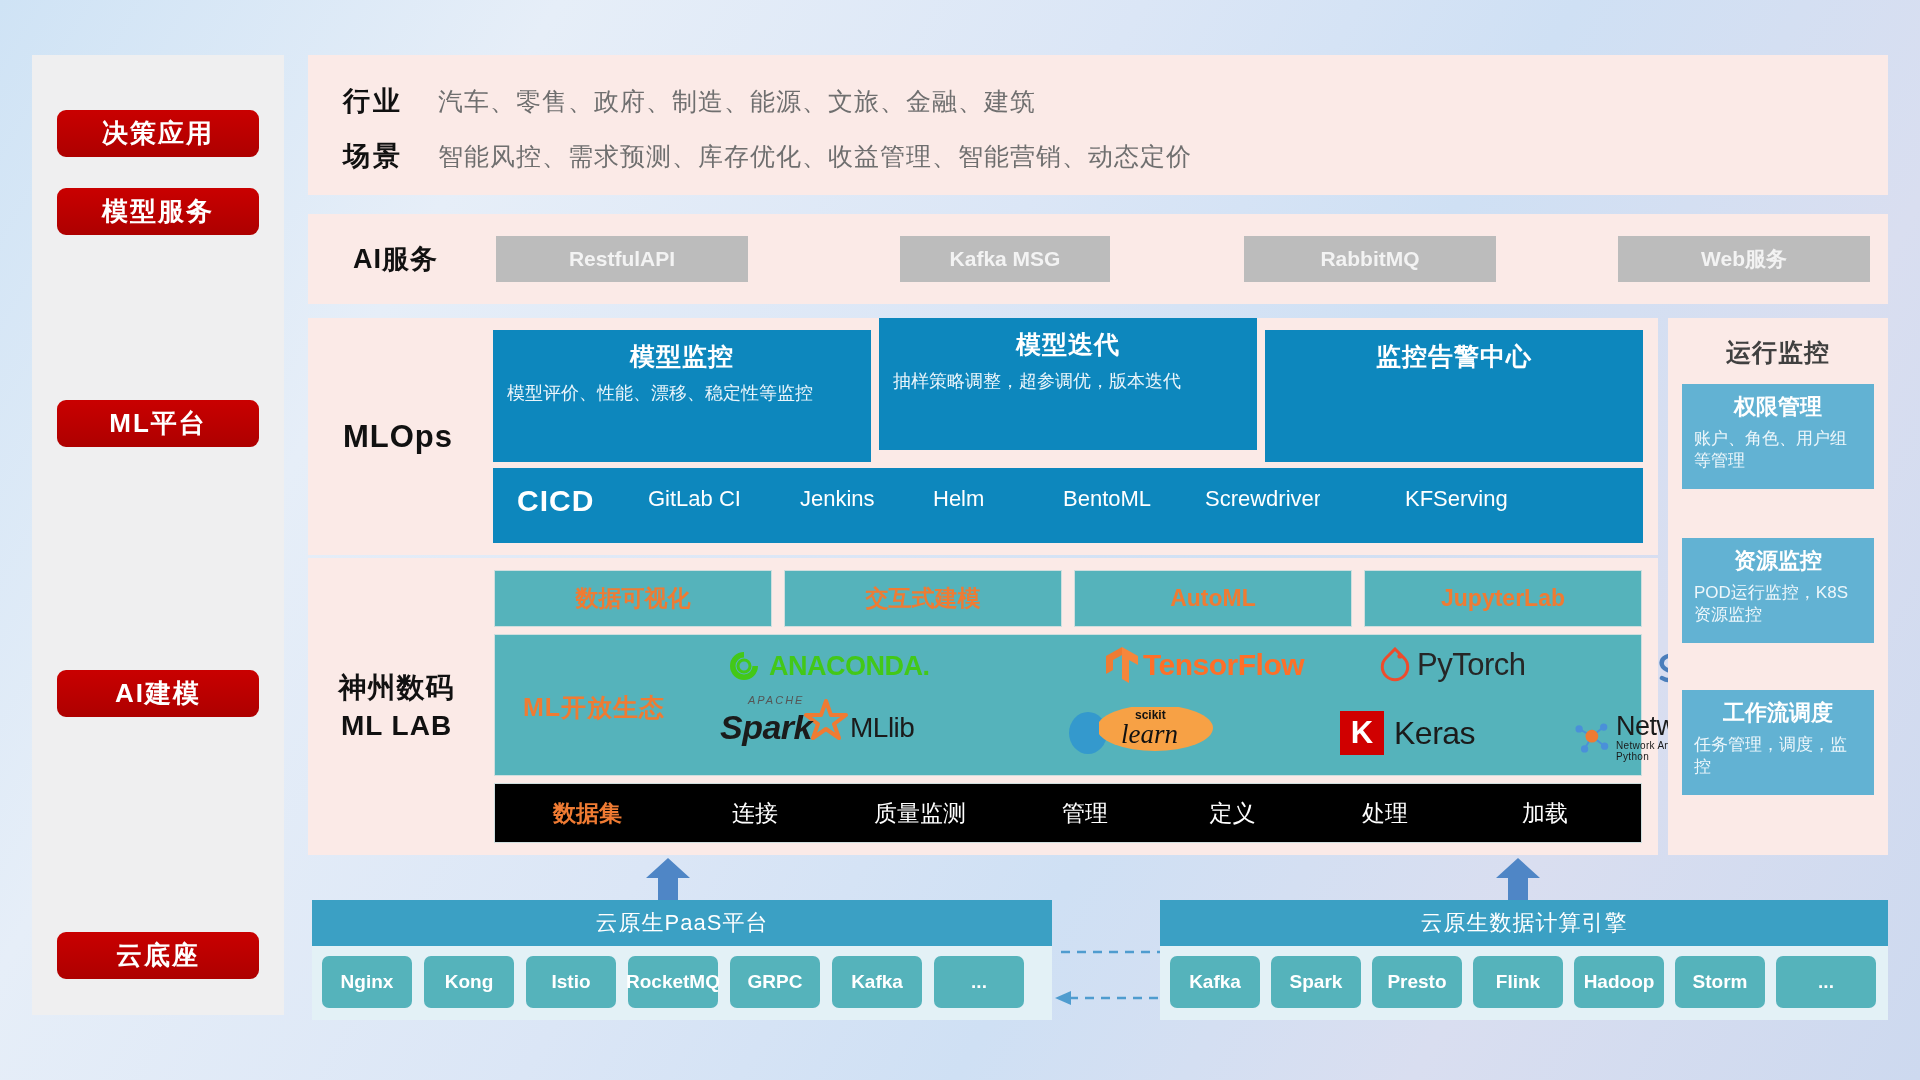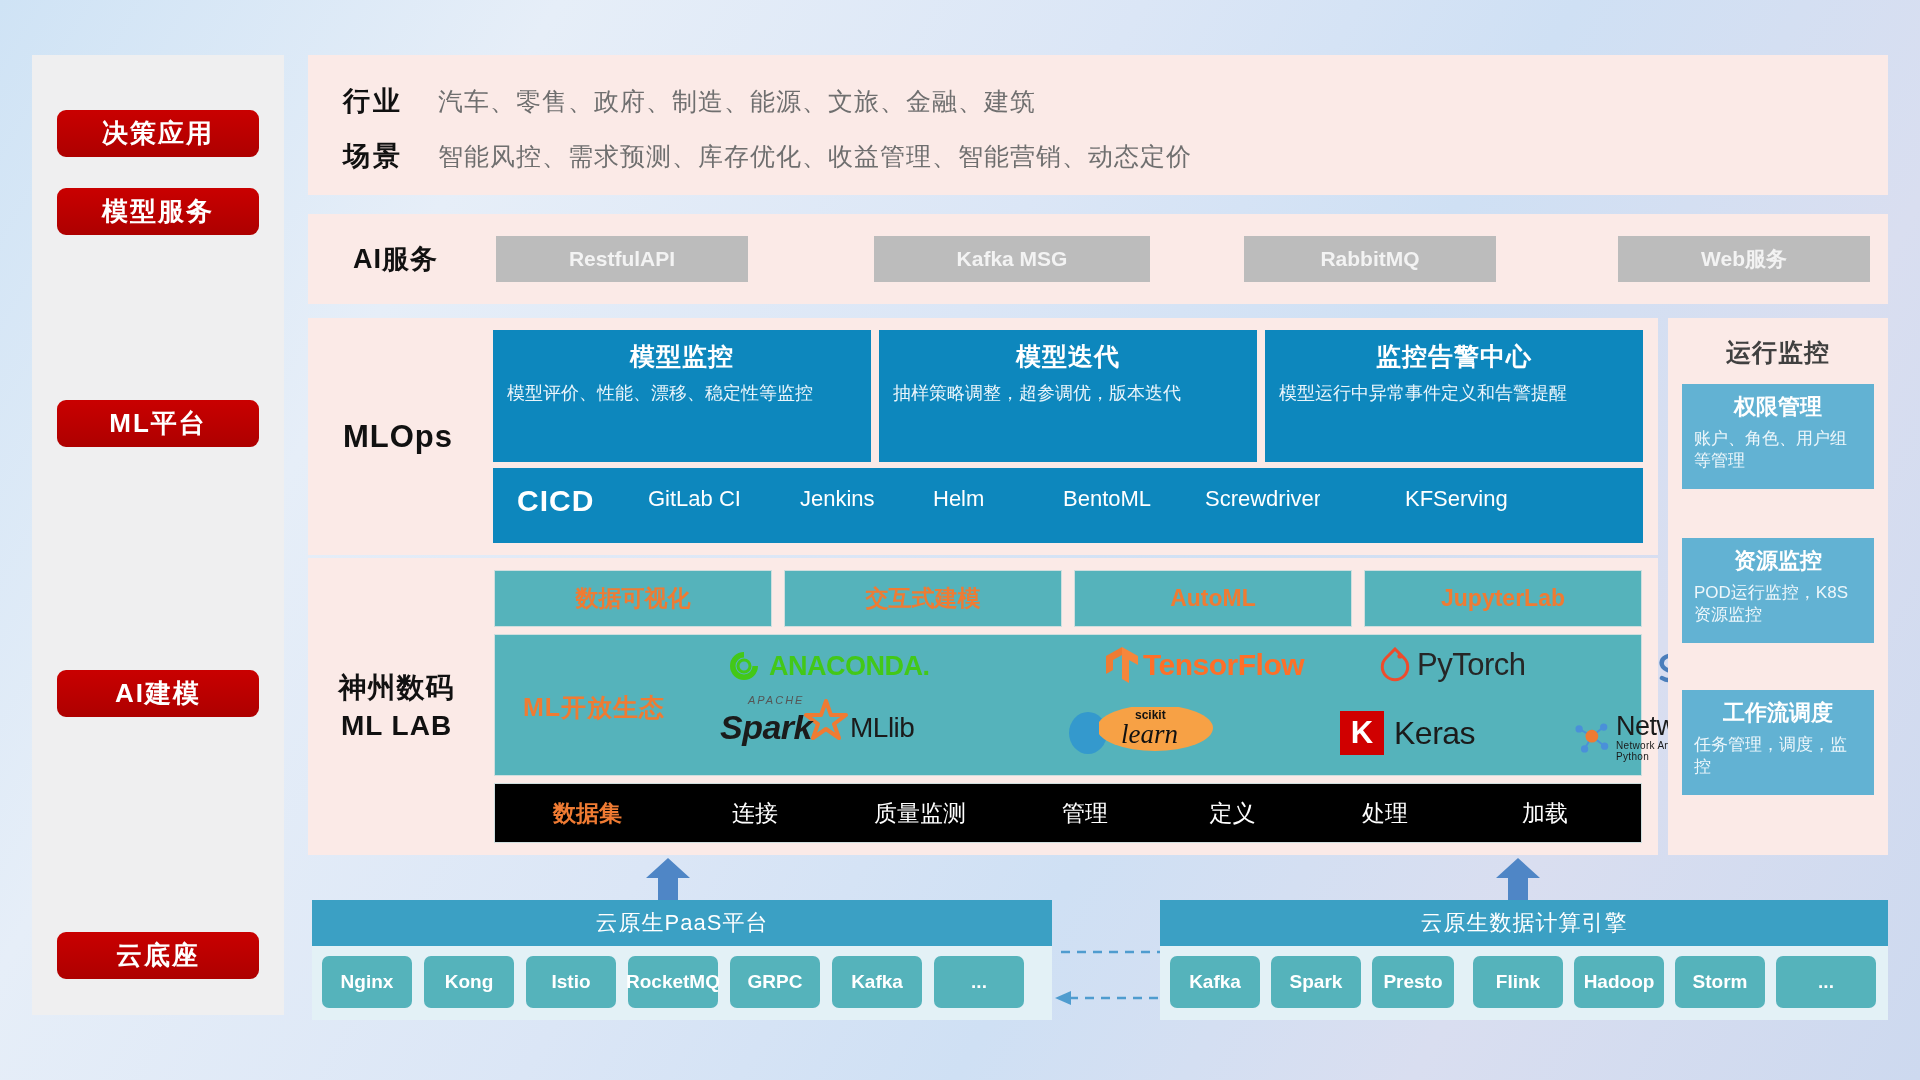--- a/index.html
+++ b/index.html
@@ -105,39 +105,38 @@
     </div>
     <div class="ind-row" style="left:0;top:77px;width:100%;height:48px;">
       <div class="ind-key">场景</div>
       <div class="ind-val">智能风控、需求预测、库存优化、收益管理、智能营销、动态定价</div>
     </div>
   </div>
 
   <div class="panel" style="left:308px;top:214px;width:1580px;height:90px;">
     <div class="rowlabel" style="left:0;top:0;width:175px;height:90px;font-size:27px;">AI服务</div>
     <div class="svc" style="left:188px;top:22px;width:252px;">RestfulAPI</div>
-    <div class="svc" style="left:566px;top:22px;width:276px;">Kafka MSG</div>
+    <div class="svc" style="left:592px;top:22px;width:210px;">Kafka MSG</div>
     <div class="svc" style="left:936px;top:22px;width:252px;">RabbitMQ</div>
     <div class="svc" style="left:1310px;top:22px;width:252px;">Web服务</div>
   </div>
 
   <div class="panel" style="left:308px;top:318px;width:1350px;height:237px;">
     <div class="rowlabel" style="left:0;top:0;width:180px;height:237px;font-size:31px;">MLOps</div>
 
     <div class="mlcard" style="left:185px;top:12px;width:378px;height:132px;">
       <div class="t">模型监控</div>
       <div class="d">模型评价、性能、漂移、稳定性等监控</div>
     </div>
-    <div class="mlcard" style="left:571px;top:12px;width:378px;height:132px;">
+    <div class="mlcard" style="left:571px;top:0;width:378px;height:132px;">
       <div class="t">模型迭代</div>
       <div class="d">抽样策略调整，超参调优，版本迭代</div>
     </div>
     <div class="mlcard" style="left:957px;top:12px;width:378px;height:132px;">
       <div class="t">监控告警中心</div>
-      <div class="d">模型运行中异常事件定义和告警提醒</div>
     </div>
 
     <div class="cicd" style="left:185px;top:150px;width:1150px;height:75px;">
       <div class="lead">CICD</div>
       <div class="it" style="left:155px;">GitLab CI</div>
       <div class="it" style="left:307px;">Jenkins</div>
       <div class="it" style="left:440px;">Helm</div>
       <div class="it" style="left:570px;">BentoML</div>
       <div class="it" style="left:712px;">Screwdriver</div>
       <div class="it" style="left:912px;">KFServing</div>
@@ -289,21 +288,21 @@
       <div class="cchip" style="left:520px;top:10px;width:90px;height:52px;">Kafka</div>
       <div class="cchip" style="left:622px;top:10px;width:90px;height:52px;">...</div>
     </div>
   </div>
 
   <div class="cloudwrap" style="left:1160px;top:900px;width:728px;height:120px;">
     <div class="cloudhead" style="left:0;top:0;width:728px;height:46px;">云原生数据计算引擎</div>
     <div class="cloudbody" style="left:0;top:46px;width:728px;height:74px;">
       <div class="cchip" style="left:10px;top:10px;width:90px;height:52px;">Kafka</div>
       <div class="cchip" style="left:111px;top:10px;width:90px;height:52px;">Spark</div>
-      <div class="cchip" style="left:212px;top:10px;width:82px;height:52px;">Presto</div>
+      <div class="cchip" style="left:212px;top:10px;width:90px;height:52px;">Presto</div>
       <div class="cchip" style="left:313px;top:10px;width:90px;height:52px;">Flink</div>
       <div class="cchip" style="left:414px;top:10px;width:90px;height:52px;">Hadoop</div>
       <div class="cchip" style="left:515px;top:10px;width:90px;height:52px;">Storm</div>
       <div class="cchip" style="left:616px;top:10px;width:100px;height:52px;">...</div>
     </div>
   </div>
 
 </div>
 
 </body></html>

